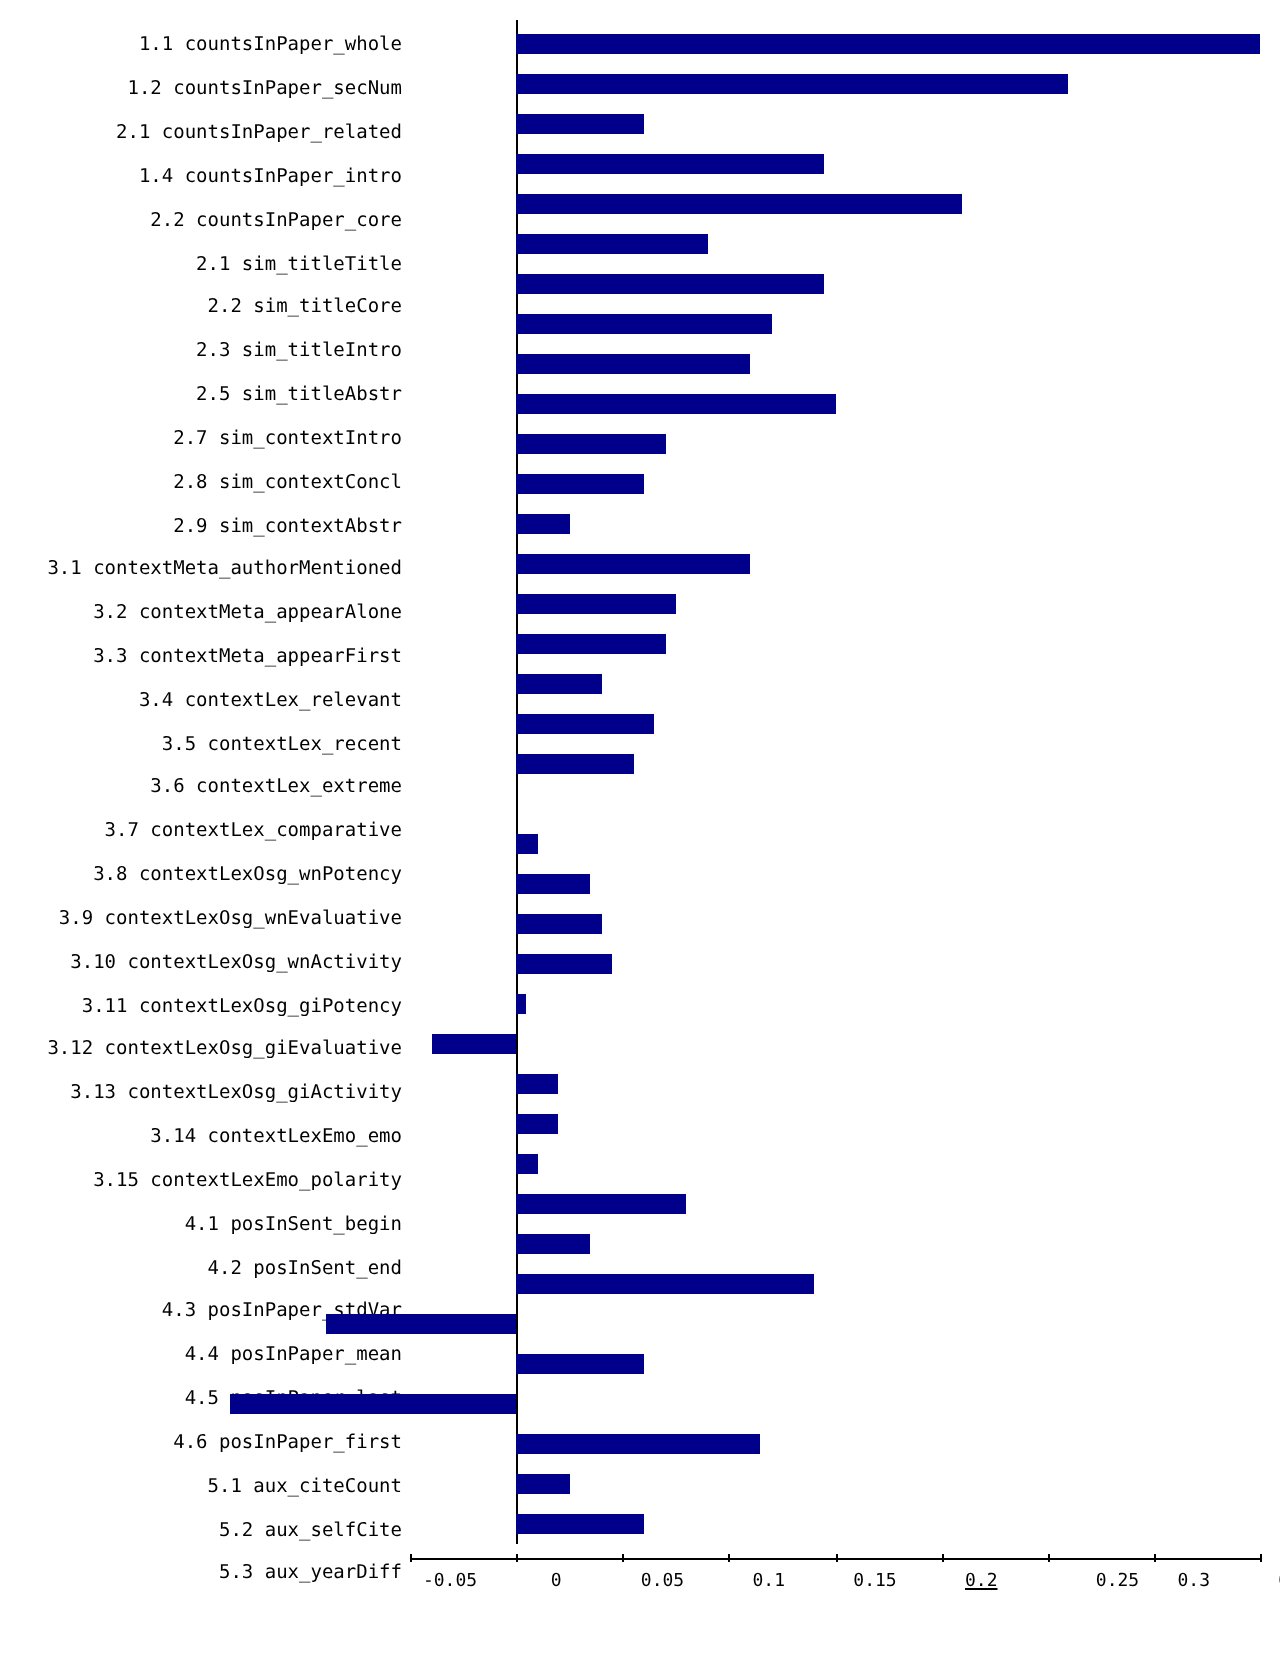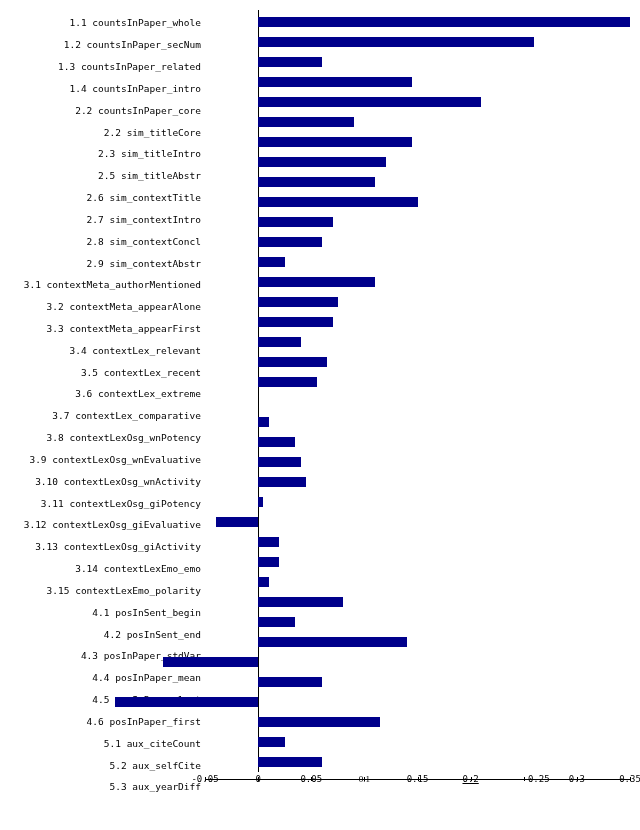--- a/index.html
+++ b/index.html
@@ -77,44 +77,45 @@
       position: absolute;
       bottom: 0;
       left: 0;
       right: 0;
       display: flex;
     }
     .tick-label {
       position: absolute;
       font-size: 9px;
       transform: translateX(-50%);
-      bottom: 16px;
+      bottom: 4px;
+      margin-left: 20px;
     }
     .tick-mark {
       position: absolute;
       bottom: 19px;
       width: 1px;
       height: 4px;
       background: #000;
     }
   </style>
 </head>
 <body>
 
 <div class="chart-container">
   <div class="labels-col" id="labels-col">
       <div class="label-item">1.1 countsInPaper_whole</div>
       <div class="label-item">1.2 countsInPaper_secNum</div>
-      <div class="label-item">1.3 countsInPaper_related</div>
+      <div class="label-item">2.1 countsInPaper_related</div>
       <div class="label-item">1.4 countsInPaper_intro</div>
       <div class="label-item">2.2 countsInPaper_core</div>
+      <div class="label-item">2.1 sim_titleTitle</div>
       <div class="label-item">2.2 sim_titleCore</div>
       <div class="label-item">2.3 sim_titleIntro</div>
       <div class="label-item">2.5 sim_titleAbstr</div>
-      <div class="label-item">2.6 sim_contextTitle</div>
       <div class="label-item">2.7 sim_contextIntro</div>
       <div class="label-item">2.8 sim_contextConcl</div>
       <div class="label-item">2.9 sim_contextAbstr</div>
       <div class="label-item">3.1 contextMeta_authorMentioned</div>
       <div class="label-item">3.2 contextMeta_appearAlone</div>
       <div class="label-item">3.3 contextMeta_appearFirst</div>
       <div class="label-item">3.4 contextLex_relevant</div>
       <div class="label-item">3.5 contextLex_recent</div>
       <div class="label-item">3.6 contextLex_extreme</div>
       <div class="label-item">3.7 contextLex_comparative</div>
@@ -256,21 +257,21 @@
         </div>
       </div>
     <div class="tick-labels" id="tick-labels">
         <div class="tick-mark" style="left: 0%;"></div>
         <div class="tick-label" style="left: 0%;">-0.05</div>
         <div class="tick-mark" style="left: 12.5%;"></div>
         <div class="tick-label" style="left: 12.5%;">0</div>
         <div class="tick-mark" style="left: 25%;"></div>
         <div class="tick-label" style="left: 25%;">0.05</div>
         <div class="tick-mark" style="left: 37.5%;"></div>
-        <div class="tick-label" style="left: 37.5%; font-family: Liberation Serif, serif;">0.1</div>
+        <div class="tick-label" style="left: 37.5%;">0.1</div>
         <div class="tick-mark" style="left: 50%;"></div>
         <div class="tick-label" style="left: 50%;">0.15</div>
         <div class="tick-mark" style="left: 62.5%;"></div>
         <div class="tick-label" style="left: 62.5%; text-decoration: underline;">0.2</div>
         <div class="tick-mark" style="left: 75%;"></div>
         <div class="tick-label" style="left: 75%; padding-left: 30px;">0.25</div>
         <div class="tick-mark" style="left: 87.5%;"></div>
         <div class="tick-label" style="left: 87.5%;">0.3</div>
         <div class="tick-mark" style="left: 100%;"></div>
         <div class="tick-label" style="left: 100%;">0.35</div>

